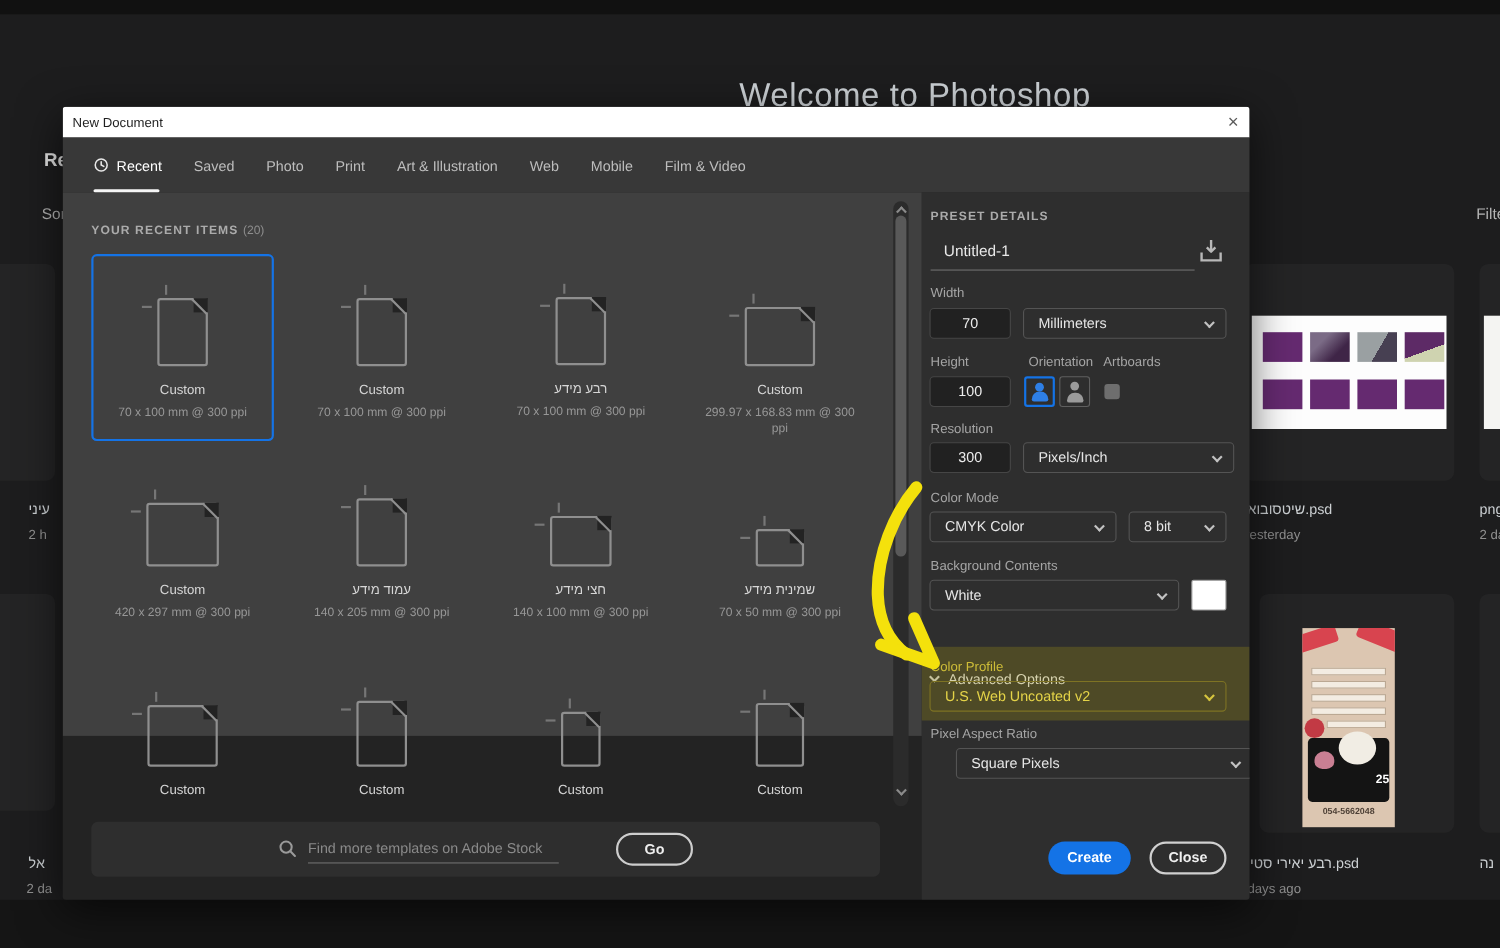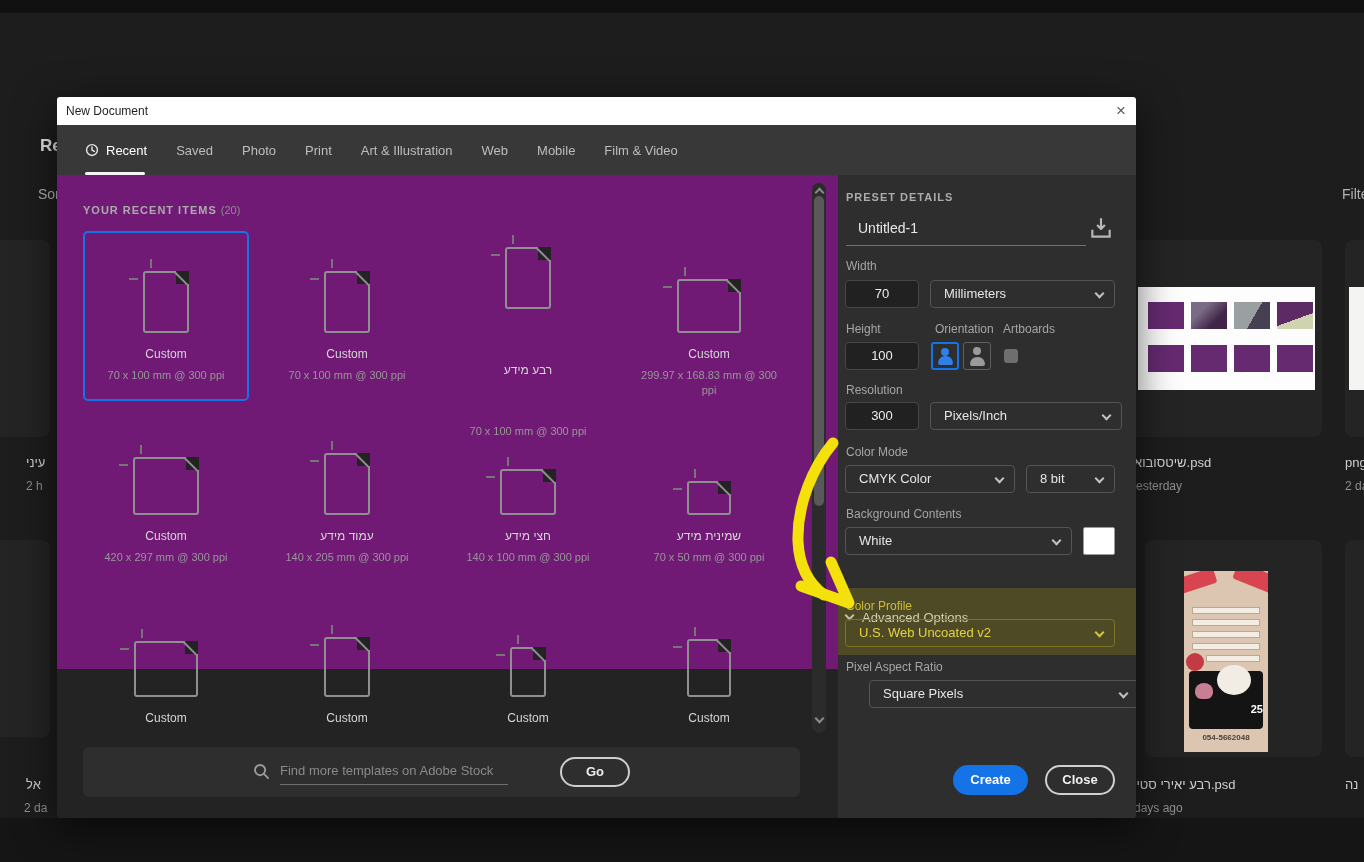--- a/index.html
+++ b/index.html
@@ -41,21 +41,21 @@
          border-radius:3px; overflow:hidden; box-shadow:0 10px 40px rgba(0,0,0,.6); background:#232323; }
   .titlebar { position:absolute; left:0; top:0; width:100%; height:28px; background:#ffffff; }
   .titlebar .t { position:absolute; left:9px; top:7px; font-size:12px; color:#1f1f1f; }
   .titlebar .x { position:absolute; right:10px; top:3px; font-size:17px; color:#5c5c5c; cursor:pointer; line-height:22px; }
   .tabbar { position:absolute; left:0; top:28px; width:100%; height:50px; background:#383838;
             display:flex; align-items:center; padding-left:28px; gap:29px; }
   .tab { font-size:13px; color:#bdbdbd; cursor:pointer; display:flex; align-items:center; gap:7px; }
   .tab.active { color:#ffffff; }
   .tab-underline { position:absolute; left:28px; top:75px; width:60px; height:3px; background:#f5f5f5; border-radius:2px; }
 
-  .body-left { position:absolute; left:0; top:78px; width:781px; height:494px; background:#701a75;padding-left:48px; }
+  .body-left { position:absolute; left:0; top:78px; width:781px; height:494px; background:#404040;padding-left:48px; }
   .panel { position:absolute; left:781px; top:78px; width:298px; height:643px; background:#2e2e2e; }
 
   .sect { position:absolute; left:26px; top:29px; font-size:11px; font-weight:700; letter-spacing:1px; color:#ababab; }
   .sect .cnt { color:#8d8d8d; font-weight:400; letter-spacing:0; }
 
   .tile { position:absolute; width:166px; height:170px; display:flex; flex-direction:column; align-items:center; cursor:pointer; border-radius:5px; }
   .tile.sel { outline:2px solid #1473e6; outline-offset:-2px; }
   .izone { height:116px; width:100%; display:flex; align-items:flex-end; justify-content:center; }
   .doc { position:relative; border:2px solid #8f8f8f; border-radius:3px; margin-bottom:14px; }
   .doc .fold { position:absolute; top:-2px; right:-2px; width:13px; height:13px; background:#232323; }
@@ -110,20 +110,21 @@
   .closebtn { position:absolute; left:207px; top:590px; width:70px; height:30px; background:transparent; border:2px solid #d0d0d0; border-radius:16px;
               color:#f0f0f0; font-size:13px; font-weight:700; text-align:center; line-height:26px; cursor:pointer; }
 
   #annot { position:absolute; left:0; top:0; z-index:30; pointer-events:none; }
 </style>
 </head>
 <body>
 
 <div id="bg">
   <div class="topstrip"></div>
+  <div class="welcome">Welcome to Photoshop</div>
   <div class="bg-head" style="left:40px;top:136px;">Re</div>
   <div class="bg-sub" style="left:38px;top:186px;">Sor</div>
   <div class="bg-sub" style="left:1342px;top:186px;">Filter</div>
 
   <div class="card" style="left:-140px;top:240px;width:190px;height:197px;"></div>
   <div class="fname" style="left:26px;top:455px;">עיני</div>
   <div class="fmeta" style="left:26px;top:479px;">2 h</div>
 
   <div class="card" style="left:-140px;top:540px;width:190px;height:197px;"></div>
   <div class="fname" style="left:26px;top:777px;">אל</div>
@@ -233,21 +234,21 @@
       <div class="izone">
           <div class="doc" style="width:46px;height:62px;">
             <span class="mkv"></span>
             <span class="mkh"></span>
             <span class="fold"></span>
           </div>
         </div>
       <div class="tname">Custom</div>
       <div class="tdims">70 x 100 mm @ 300 ppi</div>
     </div>
-    <div class="tile" style="left:388px;top:72px;gap:40px;">
+    <div class="tile" style="left:388px;top:55px;">
       <div class="izone">
           <div class="doc" style="width:46px;height:62px;">
             <span class="mkv"></span>
             <span class="mkh"></span>
             <span class="fold"></span>
           </div>
         </div>
       <div class="tname">רבע מידע</div>
       <div class="tdims">70 x 100 mm @ 300 ppi</div>
     </div>

